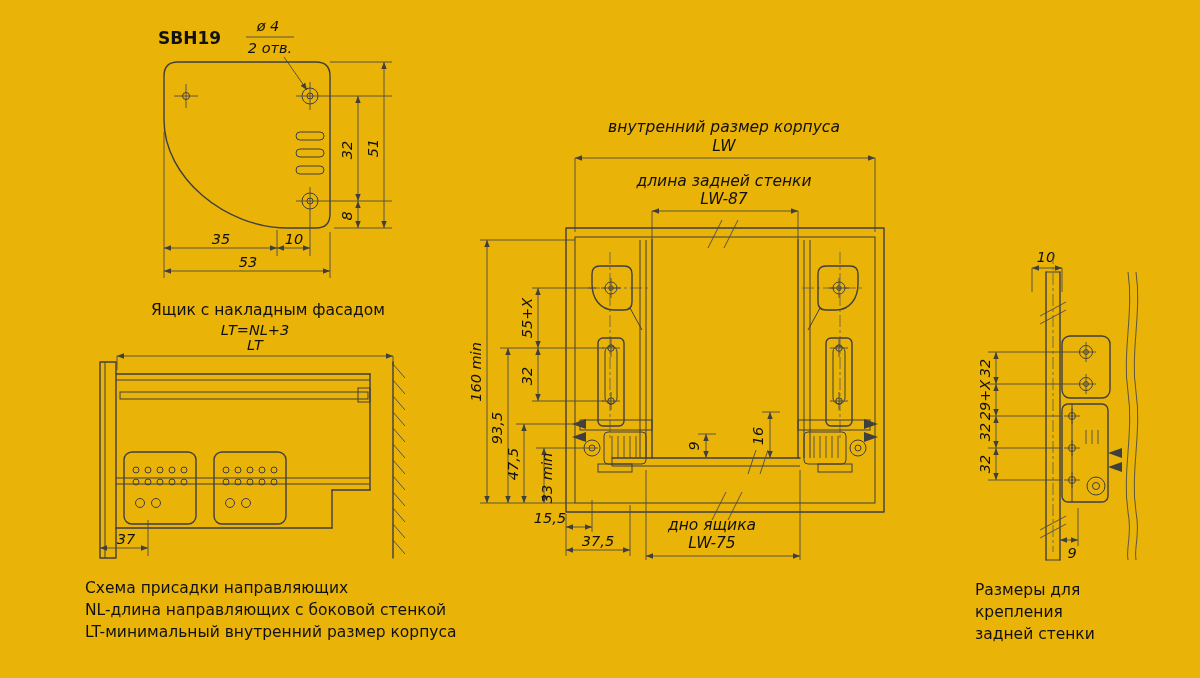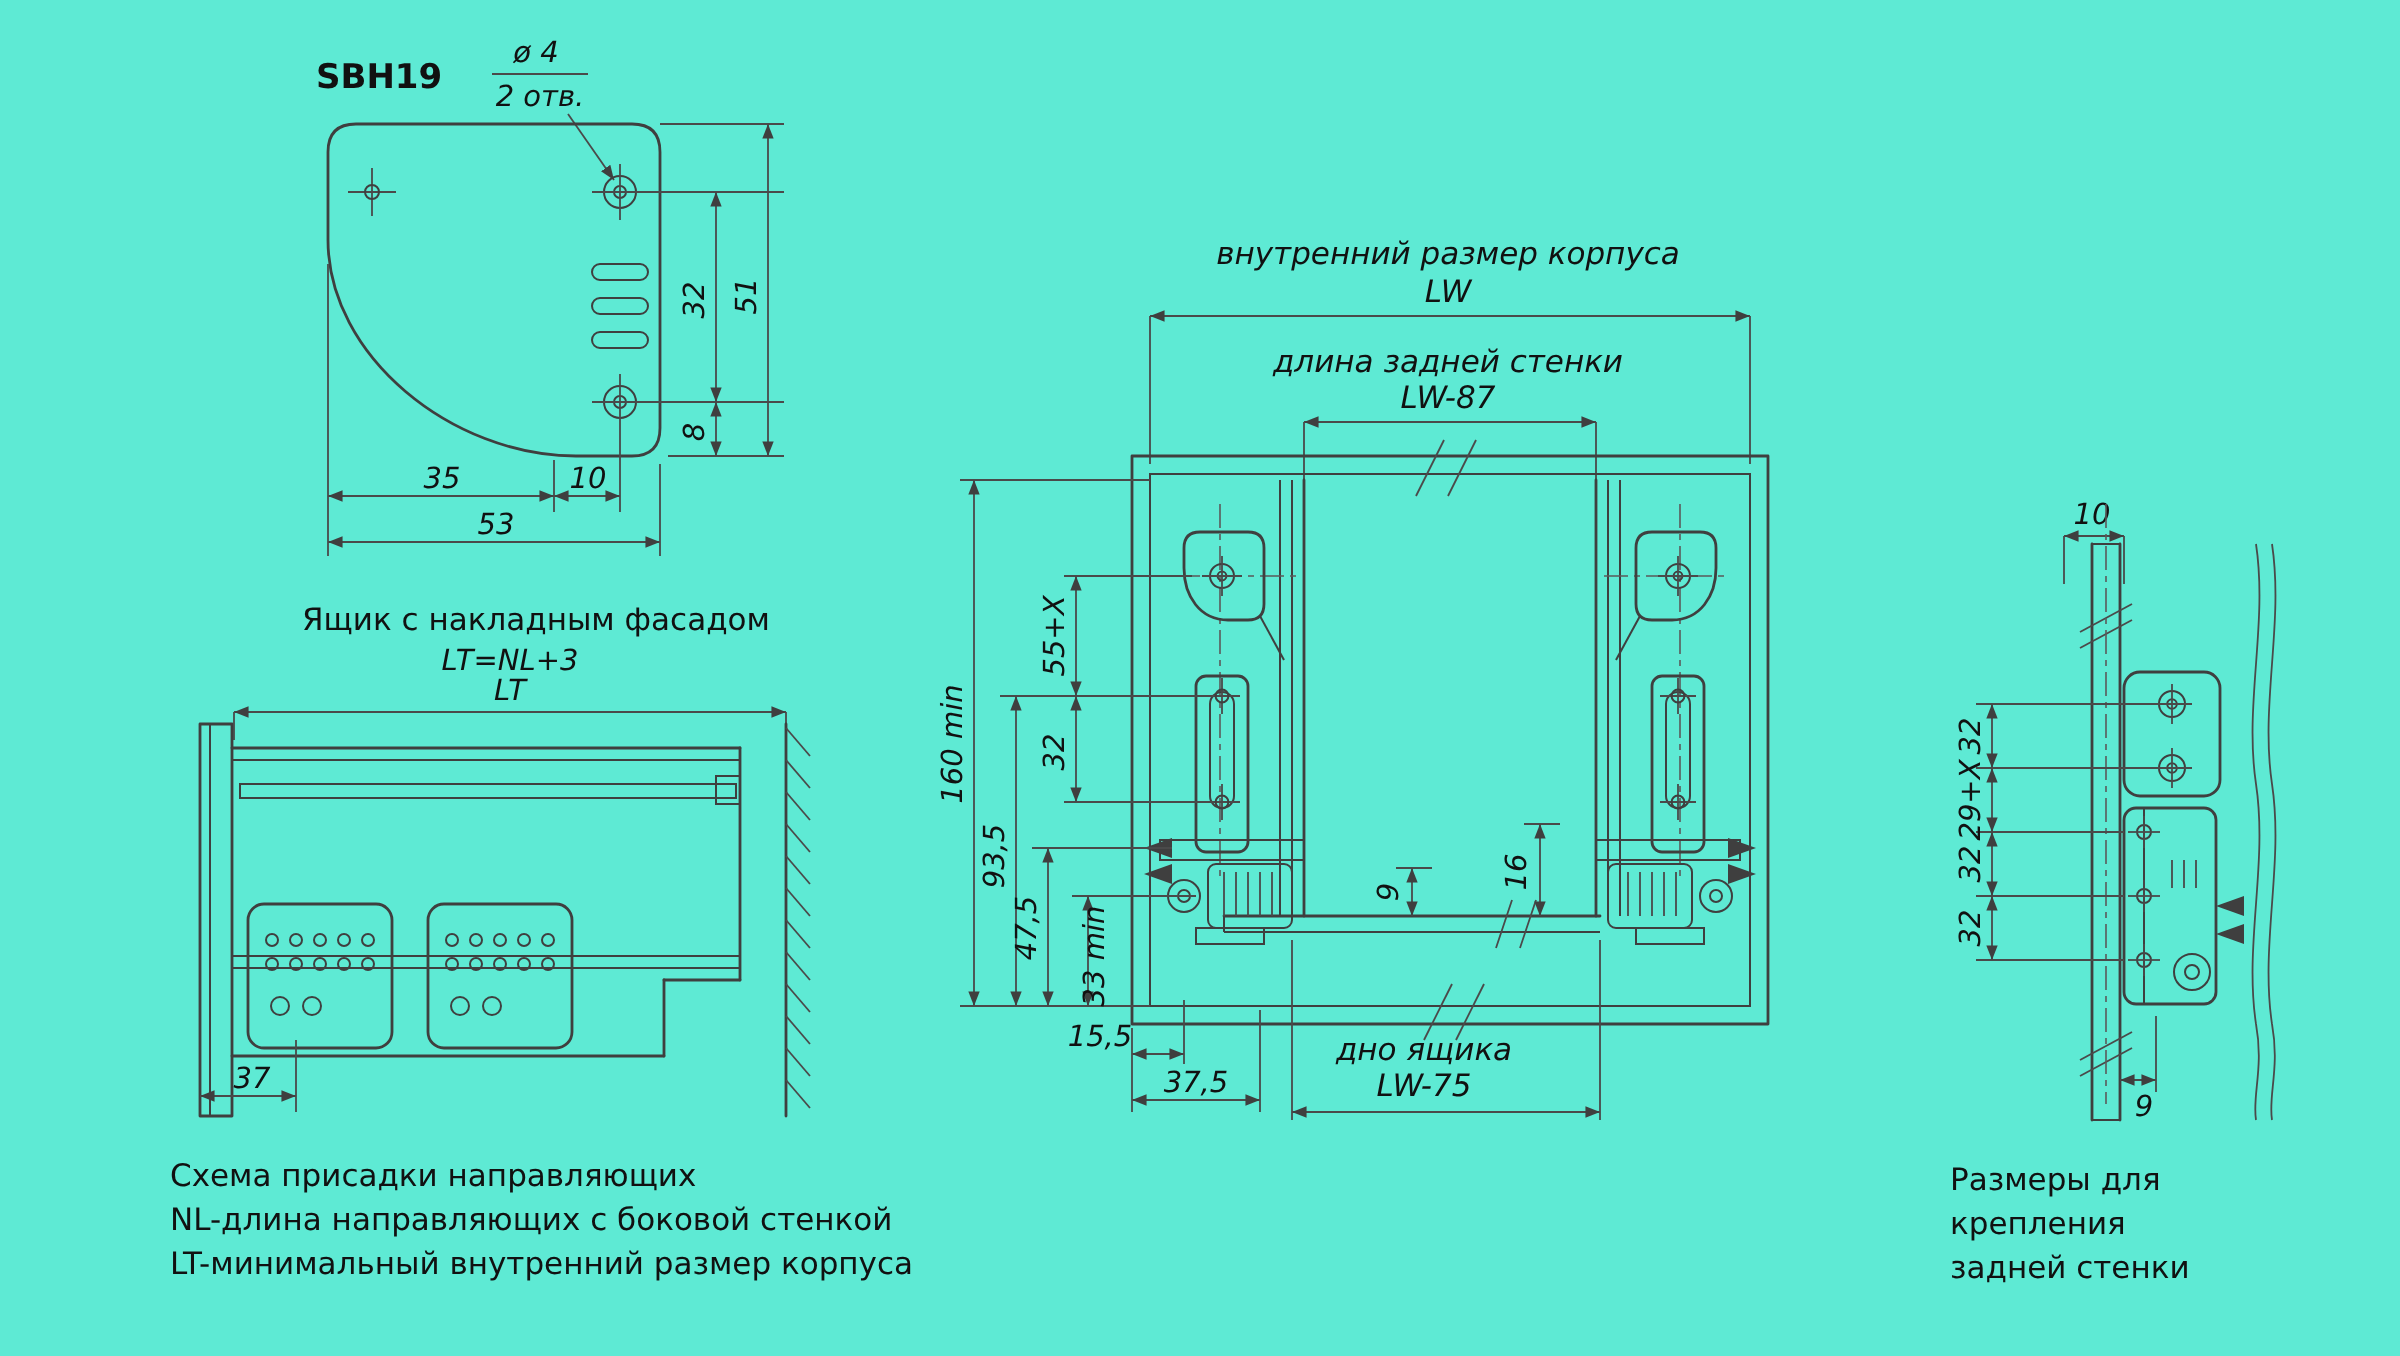--- a/index.html
+++ b/index.html
@@ -1,16 +1,16 @@
 <!DOCTYPE html>
 <html><head>
 <meta charset="utf-8">
 <style>
   html,body { margin:0; padding:0; background:#ffffff; }
-  #stage { position:relative; width:1200px; height:678px; background:#5eead4; overflow:hidden; }
+  #stage { position:relative; width:1200px; height:678px; background:#eab308; overflow:hidden; }
   svg { display:block; }
   .s  { stroke:#3f3f3f; stroke-width:1.4; fill:none; stroke-linecap:round; stroke-linejoin:round; }
   .s2 { stroke:#3f3f3f; stroke-width:1; fill:none; }
   .d  { stroke:#4a4a4a; stroke-width:0.9; fill:none; }
   .cl { stroke:#5a5a5a; stroke-width:0.8; fill:none; stroke-dasharray:12 3 3 3; }
   .fl { fill:#3f3f3f; stroke:none; }
   text { font-family:"DejaVu Sans","Liberation Sans",sans-serif; fill:#111111; }
   .t  { font-size:14.5px; }
   .tt { font-size:15.5px; }
   .it { font-style:italic; }

